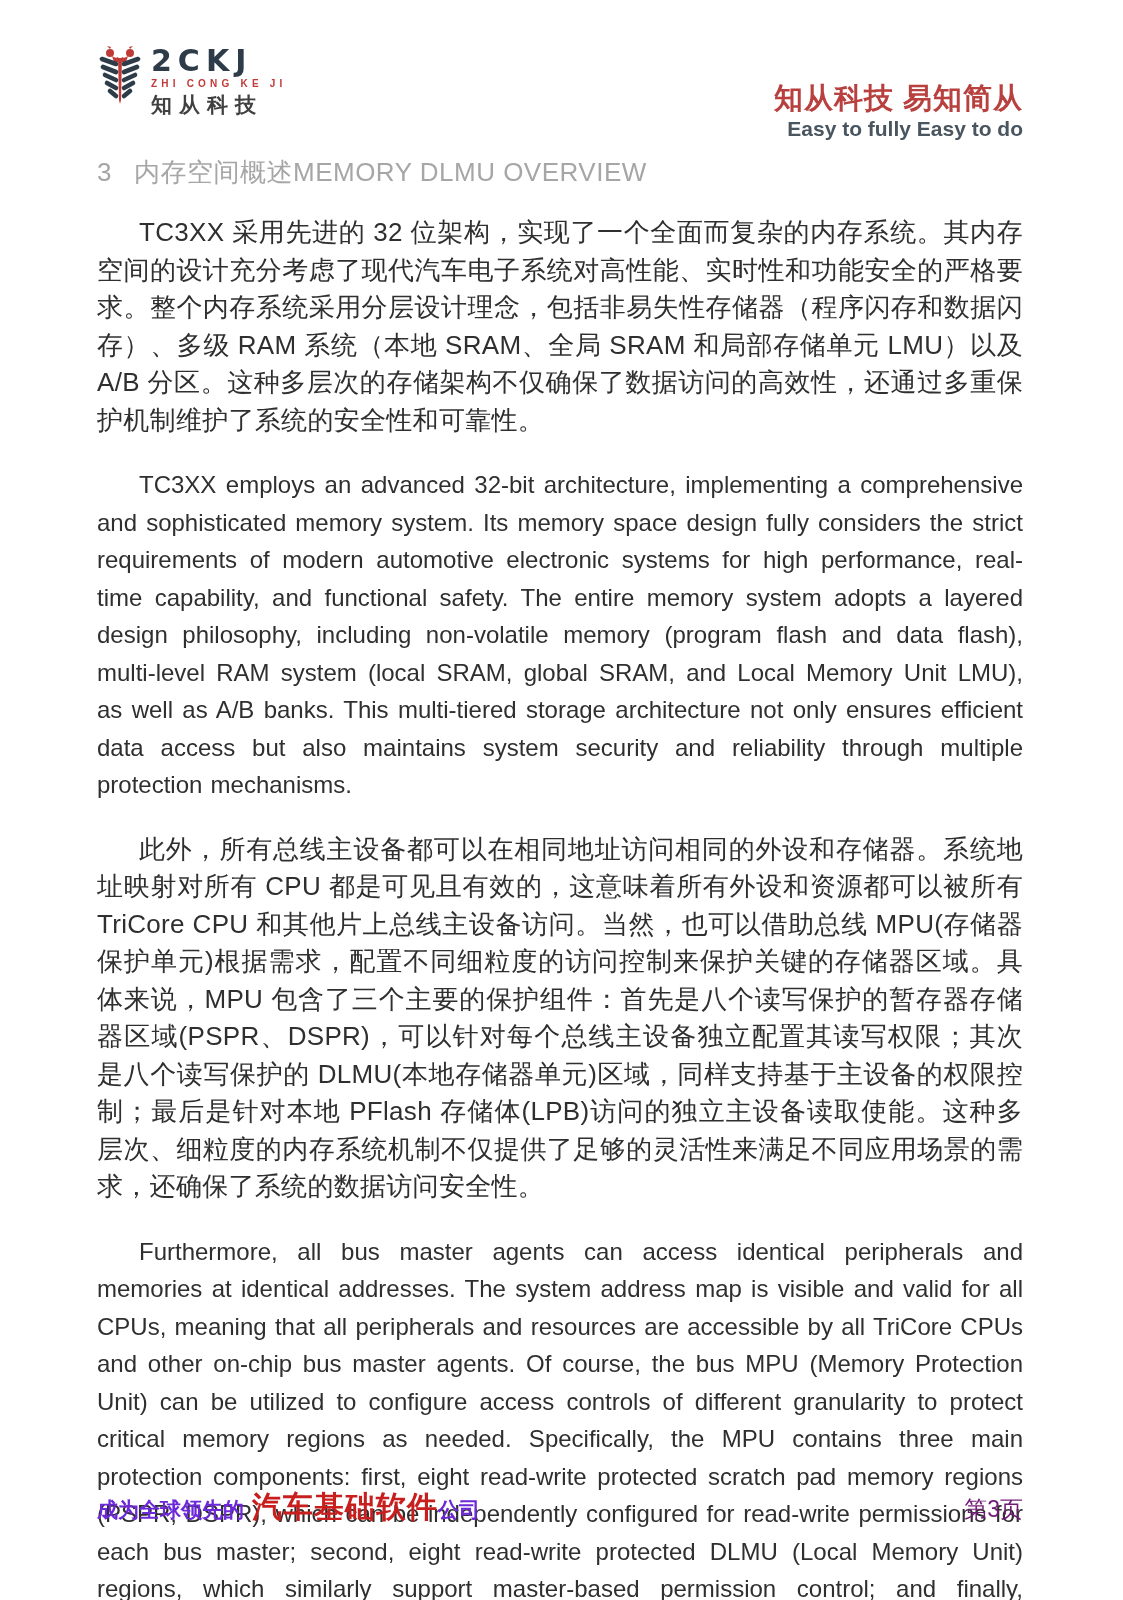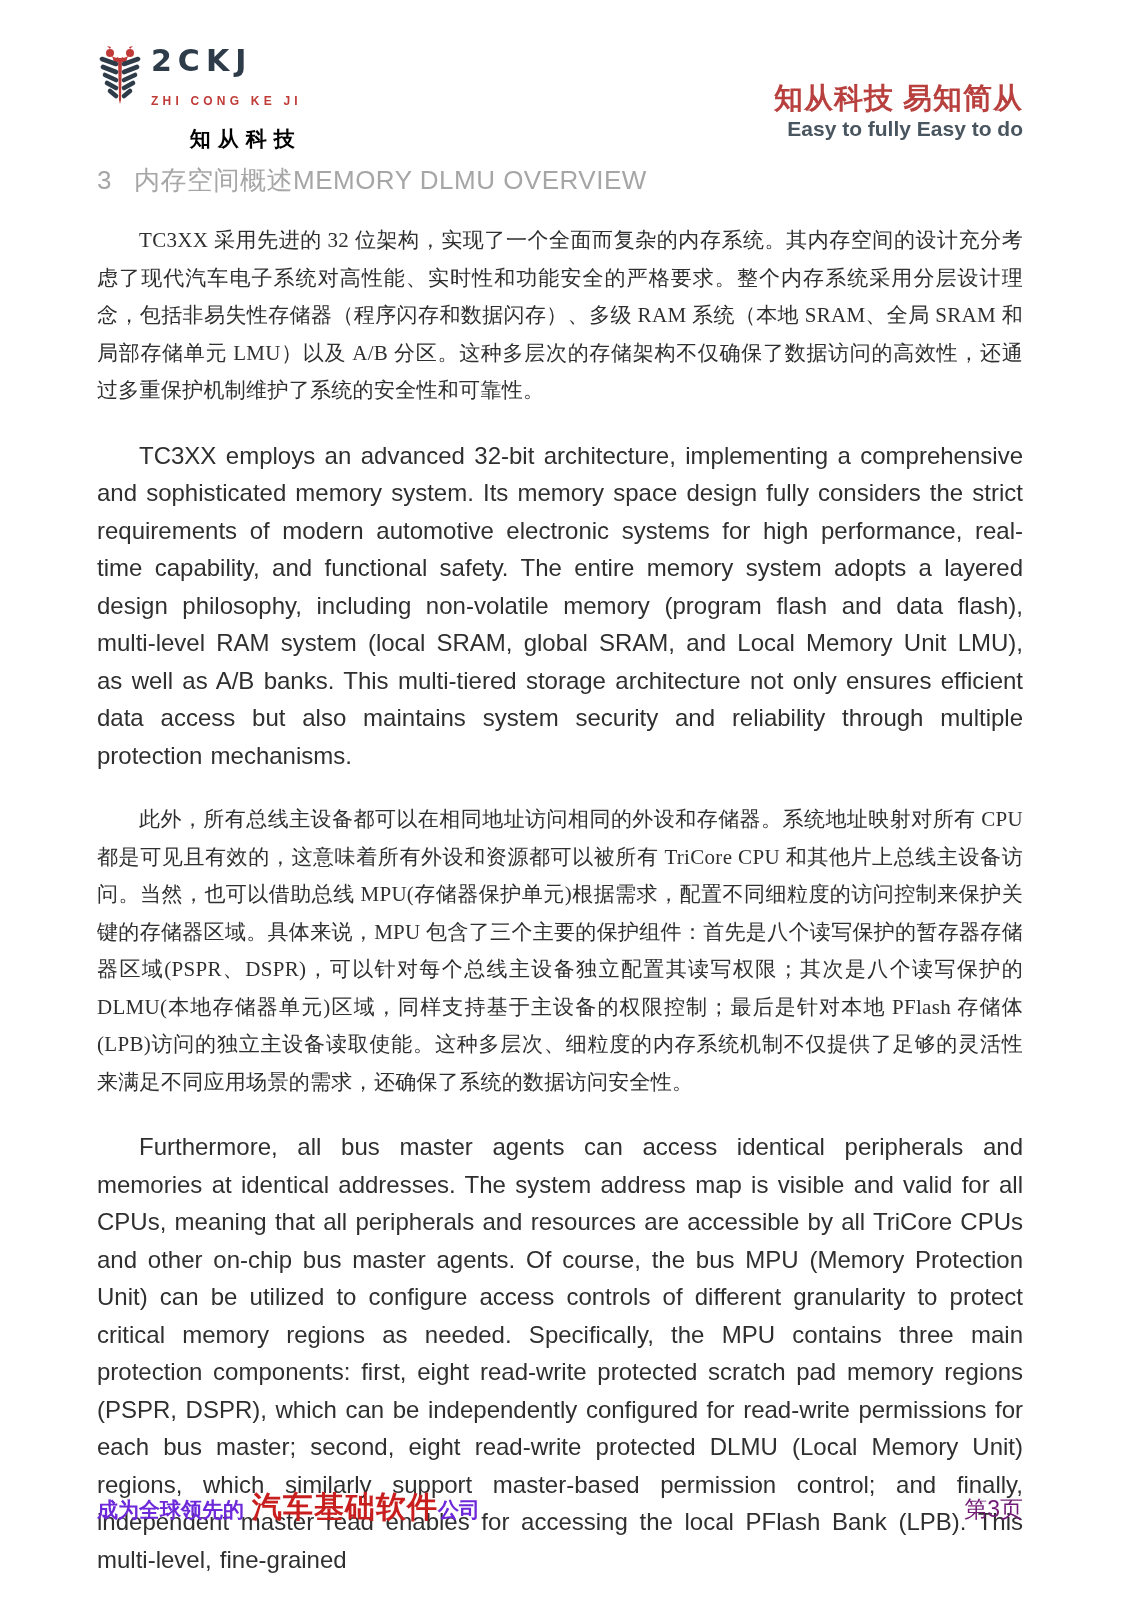--- a/index.html
+++ b/index.html
@@ -15,40 +15,40 @@
   }
   
   .header{display:flex;justify-content:space-between;align-items:flex-start;margin-bottom:14px;}
   .logo{display:flex;align-items:flex-start;gap:8px;}
   .logo-mark{width:46px;height:60px;flex:0 0 auto;}
   .logo-text{display:flex;flex-direction:column;line-height:1;}
   .logo-word{
     font-size:30px;font-weight:800;color:#2e3b49;letter-spacing:6px;
     font-family:"DejaVu Sans","Liberation Sans",sans-serif;
   }
-  .logo-roman{font-size:12px;font-weight:700;color:#c03a37;letter-spacing:4.2px;margin-top:19px;}
-  .logo-cn{font-size:21px;font-weight:800;color:#000000;letter-spacing:7px;margin-top:21px;text-align:right;}
+  .logo-roman{font-size:10px;font-weight:700;color:#c03a37;letter-spacing:4.2px;margin-top:3px;}
+  .logo-cn{font-size:21px;font-weight:800;color:#404040;letter-spacing:7px;margin-top:5px;}
   .tagline{text-align:right;line-height:1.15;padding-top:8px;margin-top:28px;}
   .tagline-cn{font-size:29px;font-weight:700;color:#b8403e;letter-spacing:1px;}
   .tagline-en{font-size:21px;font-weight:600;color:#49555f;margin-top:2px;}
   
   .heading{
     font-size:26px;color:#a6a6a6;font-weight:400;
     margin:6px 0 24px 0;letter-spacing:0.5px;white-space:nowrap;
   }
   .heading .h-num{margin-right:22px;}
   .heading .h-cn{}
   
   .content p{
     margin:0 0 27px 0;
     line-height:37.5px;
     text-align:justify;
     text-indent:42px;
   }
-  .content p.zh{font-size:21px;letter-spacing:0.3px;font-family:Liberation Serif, serif;}
+  .content p.zh{font-size:26px;letter-spacing:0.3px;}
   .content p.en{font-size:24px;word-spacing:1.5px;}
   
   .footer{
     position:absolute;left:97px;right:100px;bottom:72px;
     display:flex;justify-content:space-between;align-items:baseline;
   }
   .slogan{white-space:nowrap;}
   .slogan-normal{font-size:21px;font-weight:700;color:#6d28d9;}
   .slogan-highlight{font-size:30px;font-weight:700;color:#c81e1e;letter-spacing:1px;padding-left:8px;}
   .page-number{font-size:23px;color:#701a75;}

